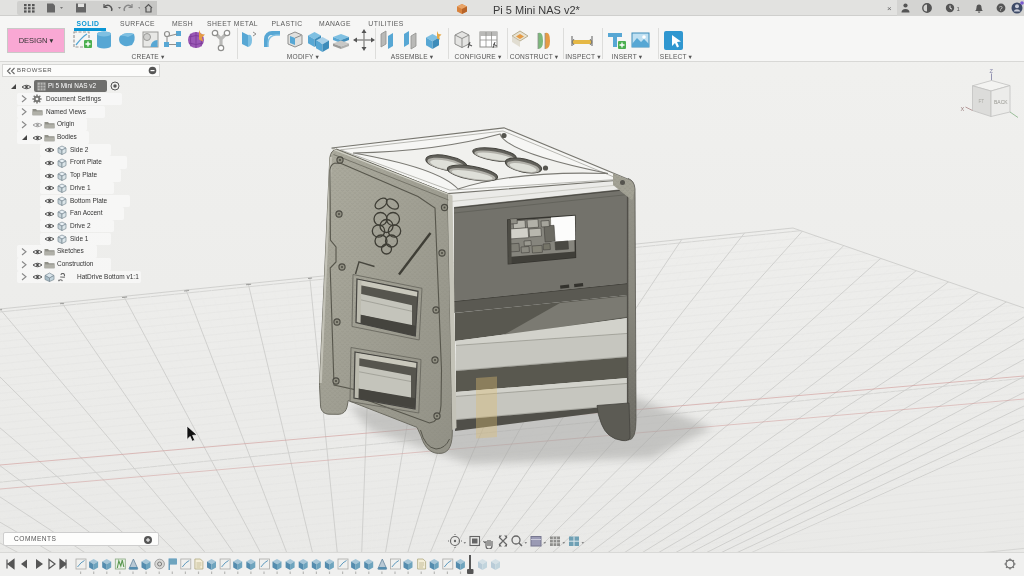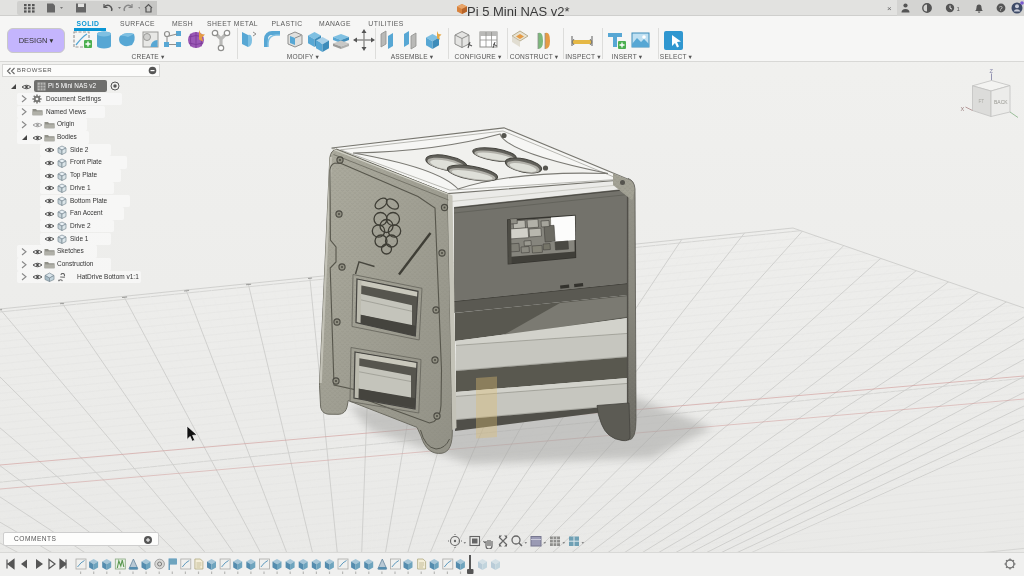--- a/index.html
+++ b/index.html
@@ -1,27 +1,27 @@
 <!DOCTYPE html>
 <html><head><meta charset="utf-8">
 <style>
 *{margin:0;padding:0;box-sizing:border-box}
 html,body{width:1024px;height:576px;overflow:hidden;font-family:"Liberation Sans",sans-serif;background:#ececea}
 #cv{position:absolute;left:0;top:0}
 #topbar{position:absolute;left:0;top:0;width:1024px;height:16px;background:#e2e2e0;border-bottom:1px solid #cfcfcd}
 #qat{position:absolute;left:17px;top:1px;width:139px;height:14px;background:#d0d0ce;border-radius:2px}
 #rpanel{position:absolute;left:897px;top:0px;width:127px;height:16px;background:#d4d4d2}
-#title{position:absolute;left:467px;top:3.5px;font-size:13px;color:#3a3a3a}
+#title{position:absolute;left:493px;top:3.5px;font-size:11px;color:#3a3a3a}
 #toolbar{position:absolute;left:0;top:16px;width:1024px;height:46px;background:#f6f6f5;border-bottom:1px solid #d8d8d6}
 .tab{position:absolute;top:3.5px;font-size:6.8px;color:#5a5a5a;letter-spacing:.4px;transform:translateX(-50%);white-space:nowrap}
 .tab.on{color:#0a96d4;font-weight:bold}
 #tabul{position:absolute;left:74px;top:12px;width:32px;height:3px;background:#0a96d4}
 .glabel{position:absolute;top:37px;font-size:6.6px;color:#555;letter-spacing:.2px;transform:translateX(-50%);white-space:nowrap}
 .tdiv{position:absolute;top:12px;width:1px;height:31px;background:#dddddb}
-#design{position:absolute;left:7px;top:12px;width:58px;height:25px;background:#c4b5fd;border:1px solid #c9c9c7;border-radius:6px;font-size:7.5px;color:#333;text-align:center;line-height:24px}
+#design{position:absolute;left:7px;top:12px;width:58px;height:25px;background:#f9a8d4;border:1px solid #c9c9c7;border-radius:0;font-size:7.5px;color:#333;text-align:center;line-height:24px}
 #browser{position:absolute;left:0;top:62px;width:175px;height:230px;font-size:6.5px;color:#333}
 .brow{position:absolute;height:12px;line-height:12px;white-space:nowrap}
 .pill{position:absolute;background:rgba(252,252,251,.62);border-radius:2px;height:12.6px}
 #comments{position:absolute;left:3px;top:532px;width:156px;height:14px;background:#fdfdfc;border:1px solid #cecece;border-radius:2px;font-size:6.6px;color:#555;line-height:12px}
 #timeline{position:absolute;left:0;top:552px;width:1024px;height:24px;background:#f0f0ef;border-top:1px solid #d9d9d7}
 </style></head>
 <body>
 
 <svg id="cv" width="1024" height="576" viewBox="0 0 1024 576">
     <defs>

